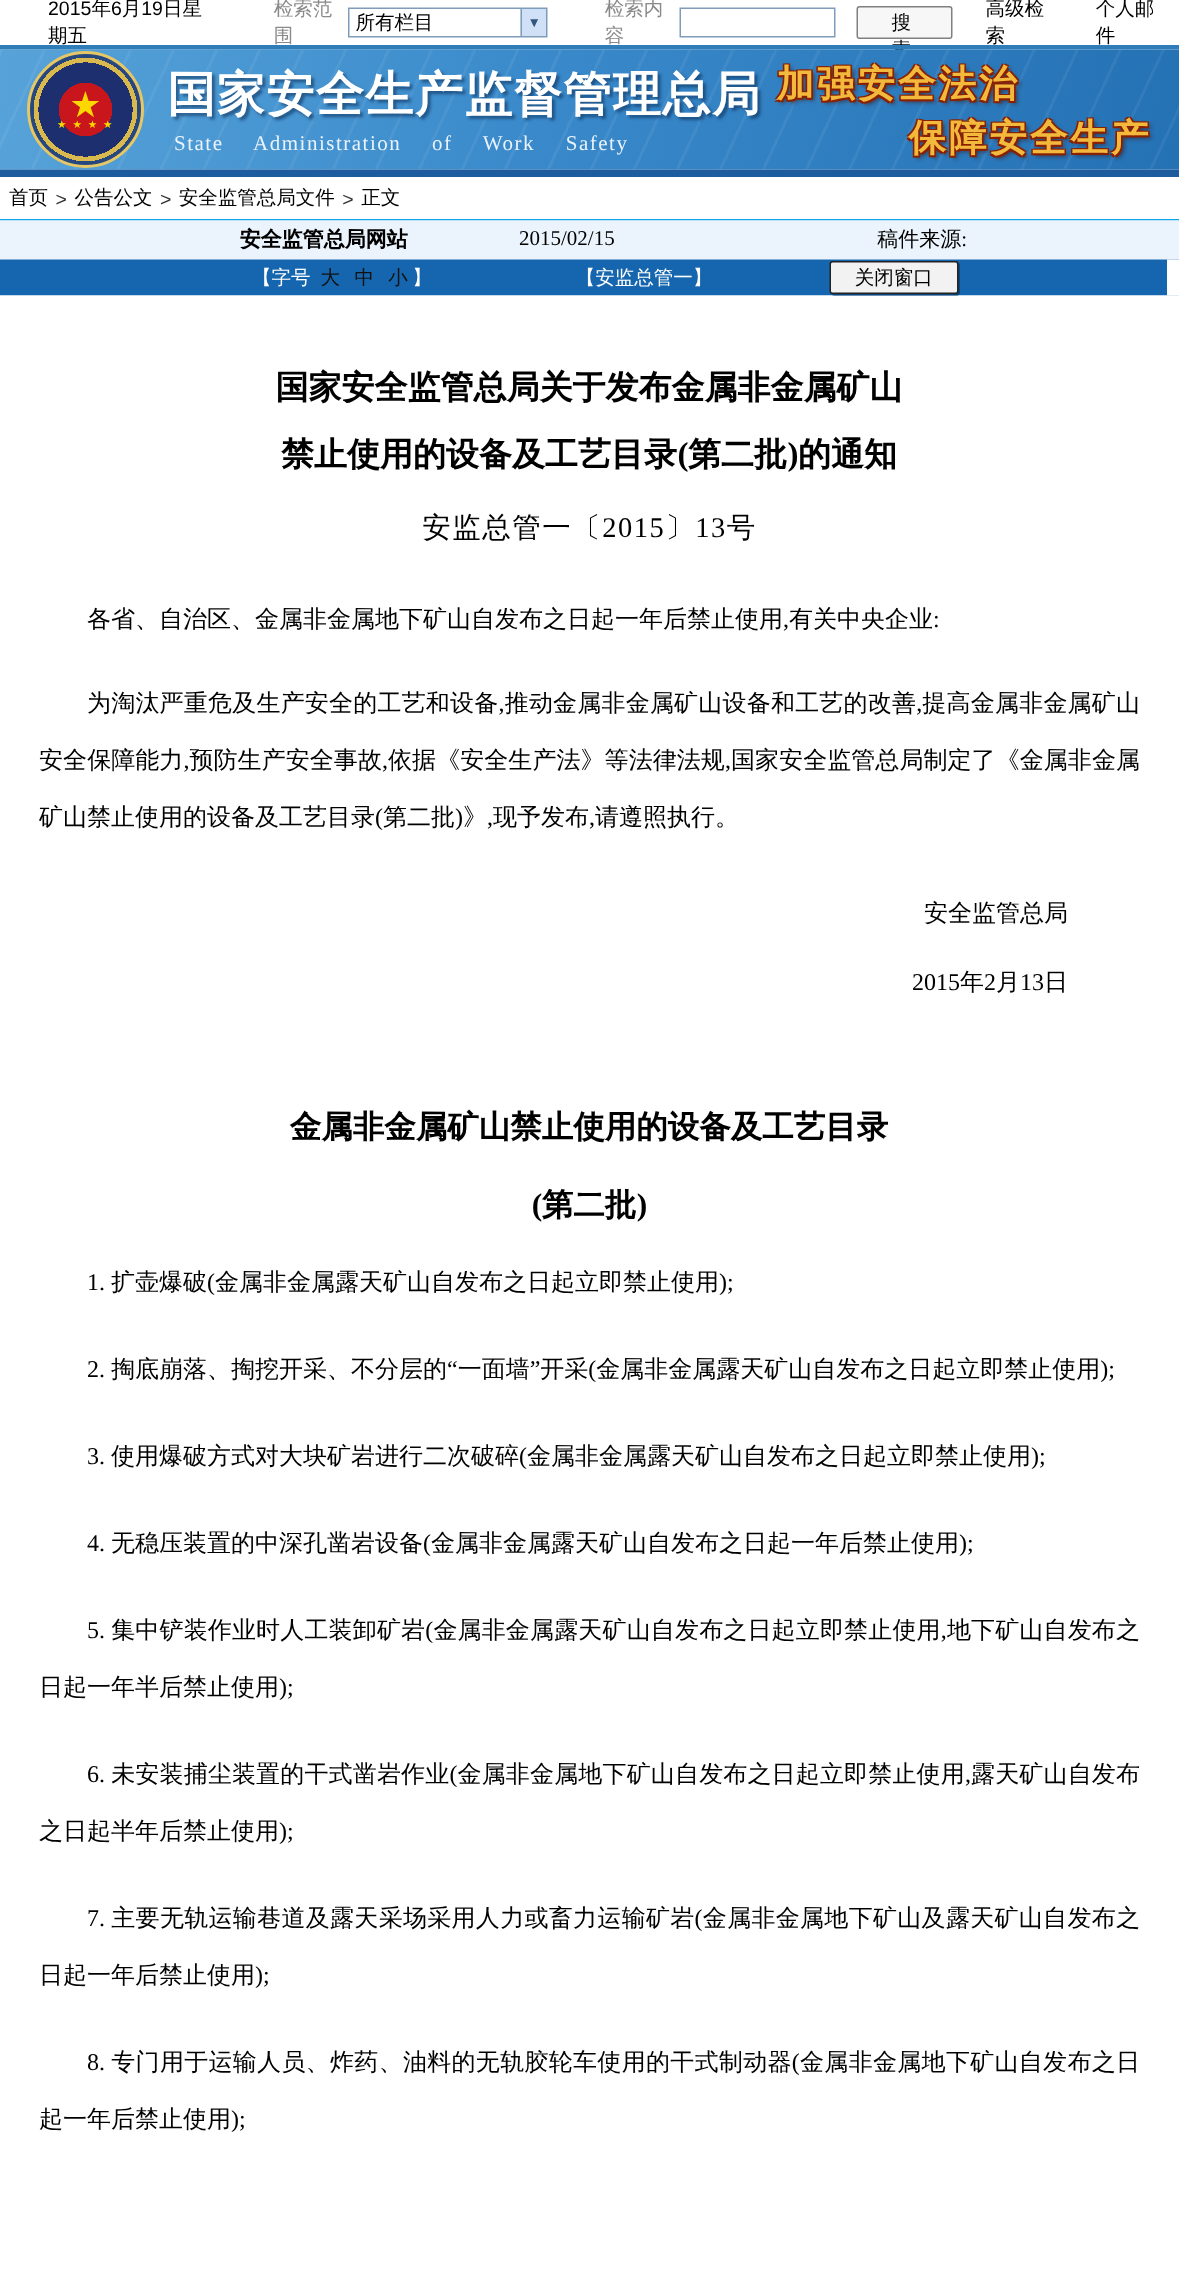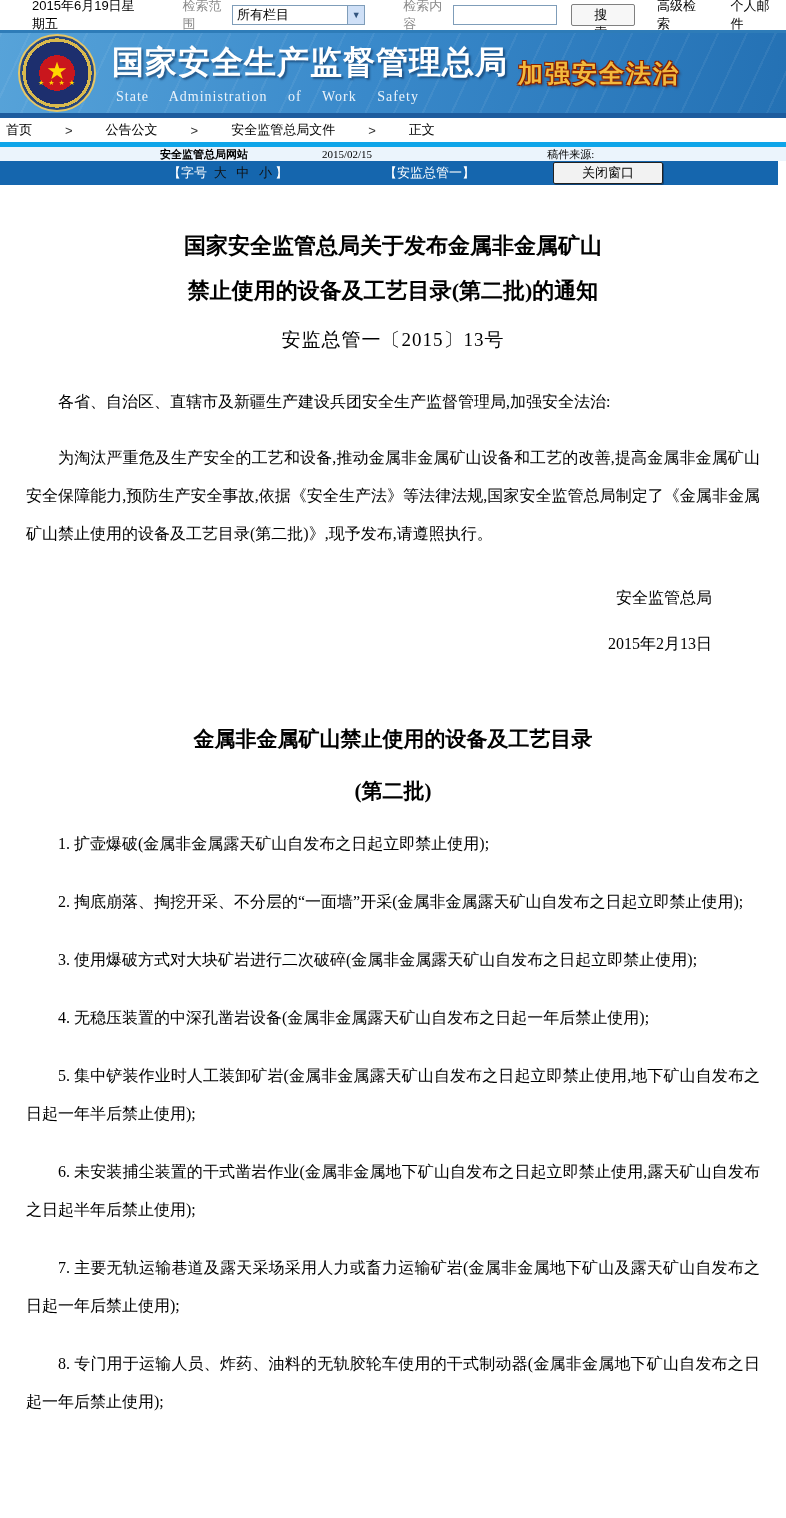--- a/index.html
+++ b/index.html
@@ -81,46 +81,46 @@
   .slogans { margin-left: auto; margin-right: 18px; text-align: left; width: 250px; }
   .slogan {
     font-size: 25px; font-weight: bold; color: #f3b93d; letter-spacing: 2px;
     text-shadow: 1px 1px 0 #8a2000, -1px -1px 0 #8a2000, 1px -1px 0 #8a2000, -1px 1px 0 #8a2000, 2px 2px 3px rgba(60,10,0,0.6);
     font-family: "Liberation Serif", "DejaVu Serif", serif;
   }
   .slogan.s2 { text-align: right; margin-top: 3px; }
 
   
   .crumbbar {
-    height: 29px; background: #fff; border-bottom: 5px solid #0ea5e9;
-    display: flex; align-items: center; font-size: 13px; padding-left: 6px; gap: 28px;
+    height: 29px; background: #fff; border-bottom: 1px solid #0ea5e9;
+    display: flex; align-items: center; font-size: 13px; padding-left: 6px;
   }
   .crumbbar .crumb { cursor: pointer; }
   .crumbbar .sep { margin: 0 5px; color: #333; }
 
   
   .metabar {
-    height: 14px; background: #ebf4fc;
-    display: flex; align-items: center; font-size: 11px; text-align: center;
+    height: 26px; background: #ebf4fc;
+    display: flex; align-items: center; font-size: 14px; text-align: center;
   }
   .metabar .site { margin-left: 160px; font-weight: bold; }
   .metabar .mdate { margin-left: 74px; font-family: "Liberation Serif", serif; }
   .metabar .src { margin-left: 175px; font-family: Liberation Serif, serif; }
 
   
   .toolbar {
     height: 24px; background: #1566ae; color: #fff;
     display: flex; align-items: center; font-size: 13px;
     border-right: 8px solid #fff;
   }
   .toolbar .fs { margin-left: 168px; }
   .toolbar .fs .opt { color: #111; margin: 0 3px; cursor: pointer; }
   .toolbar .print { margin-left: 96px; cursor: pointer; }
   .btn-close-top {
-    margin-left: 78px; padding: 1px 28px;
+    margin-left: 78px; padding: 1px 16px;
     background: #f2f2f2; border: 1px solid #222; border-radius: 2px;
     font-size: 13px; cursor: pointer; color: #000;
     box-shadow: 1px 1px 0 #0d447a;
   }
 
   
   .doc {
     background: #fff; padding: 10px 26px 30px 26px;
     font-family: "Liberation Serif", "DejaVu Serif", serif;
     font-size: 16px; color: #000;
@@ -167,20 +167,21 @@
     <div class="emblem">
       <span class="star">★</span>
       <span class="ministars">★ ★ ★ ★</span>
     </div>
     <div class="banner-titles">
       <div class="org-cn">国家安全生产监督管理总局</div>
       <div class="org-en">State Administration of Work Safety</div>
     </div>
     <div class="slogans">
       <div class="slogan s1">加强安全法治</div>
+      <div class="slogan s2">保障安全生产</div>
     </div>
   </div>
 
   <div class="crumbbar">
     <span class="crumb">首页</span>
     <span class="sep">&gt;</span>
     <span class="crumb">公告公文</span>
     <span class="sep">&gt;</span>
     <span class="crumb">安全监管总局文件</span>
     <span class="sep">&gt;</span>
@@ -202,21 +203,21 @@
     </span>
     <span class="print">【安监总管一】</span>
     <button class="btn-close-top">关闭窗口</button>
   </div>
 
   <div class="doc">
     <div class="doc-title">国家安全监管总局关于发布金属非金属矿山</div>
     <div class="doc-title" style="margin-top:0;">禁止使用的设备及工艺目录(第二批)的通知</div>
     <div class="doc-number">安监总管一〔2015〕13号</div>
 
-    <p class="salutation">各省、自治区、直辖市及新疆生产建设兵团安全生产监督管理局,加强安全法治:</p>
+    <p class="salutation">各省、自治区、金属非金属地下矿山自发布之日起一年后禁止使用,有关中央企业:</p>
     <p class="para">为淘汰严重危及生产安全的工艺和设备,推动金属非金属矿山设备和工艺的改善,提高金属非金属矿山安全保障能力,预防生产安全事故,依据《安全生产法》等法律法规,国家安全监管总局制定了《金属非金属矿山禁止使用的设备及工艺目录(第二批)》,现予发布,请遵照执行。</p>
 
     <div class="sig name">安全监管总局</div>
     <div class="sig date">2015年2月13日</div>
 
     <div class="catalog-title">金属非金属矿山禁止使用的设备及工艺目录</div>
     <div class="catalog-sub">(第二批)</div>
 
 
     <p class="item">1. 扩壶爆破(金属非金属露天矿山自发布之日起立即禁止使用);</p>

